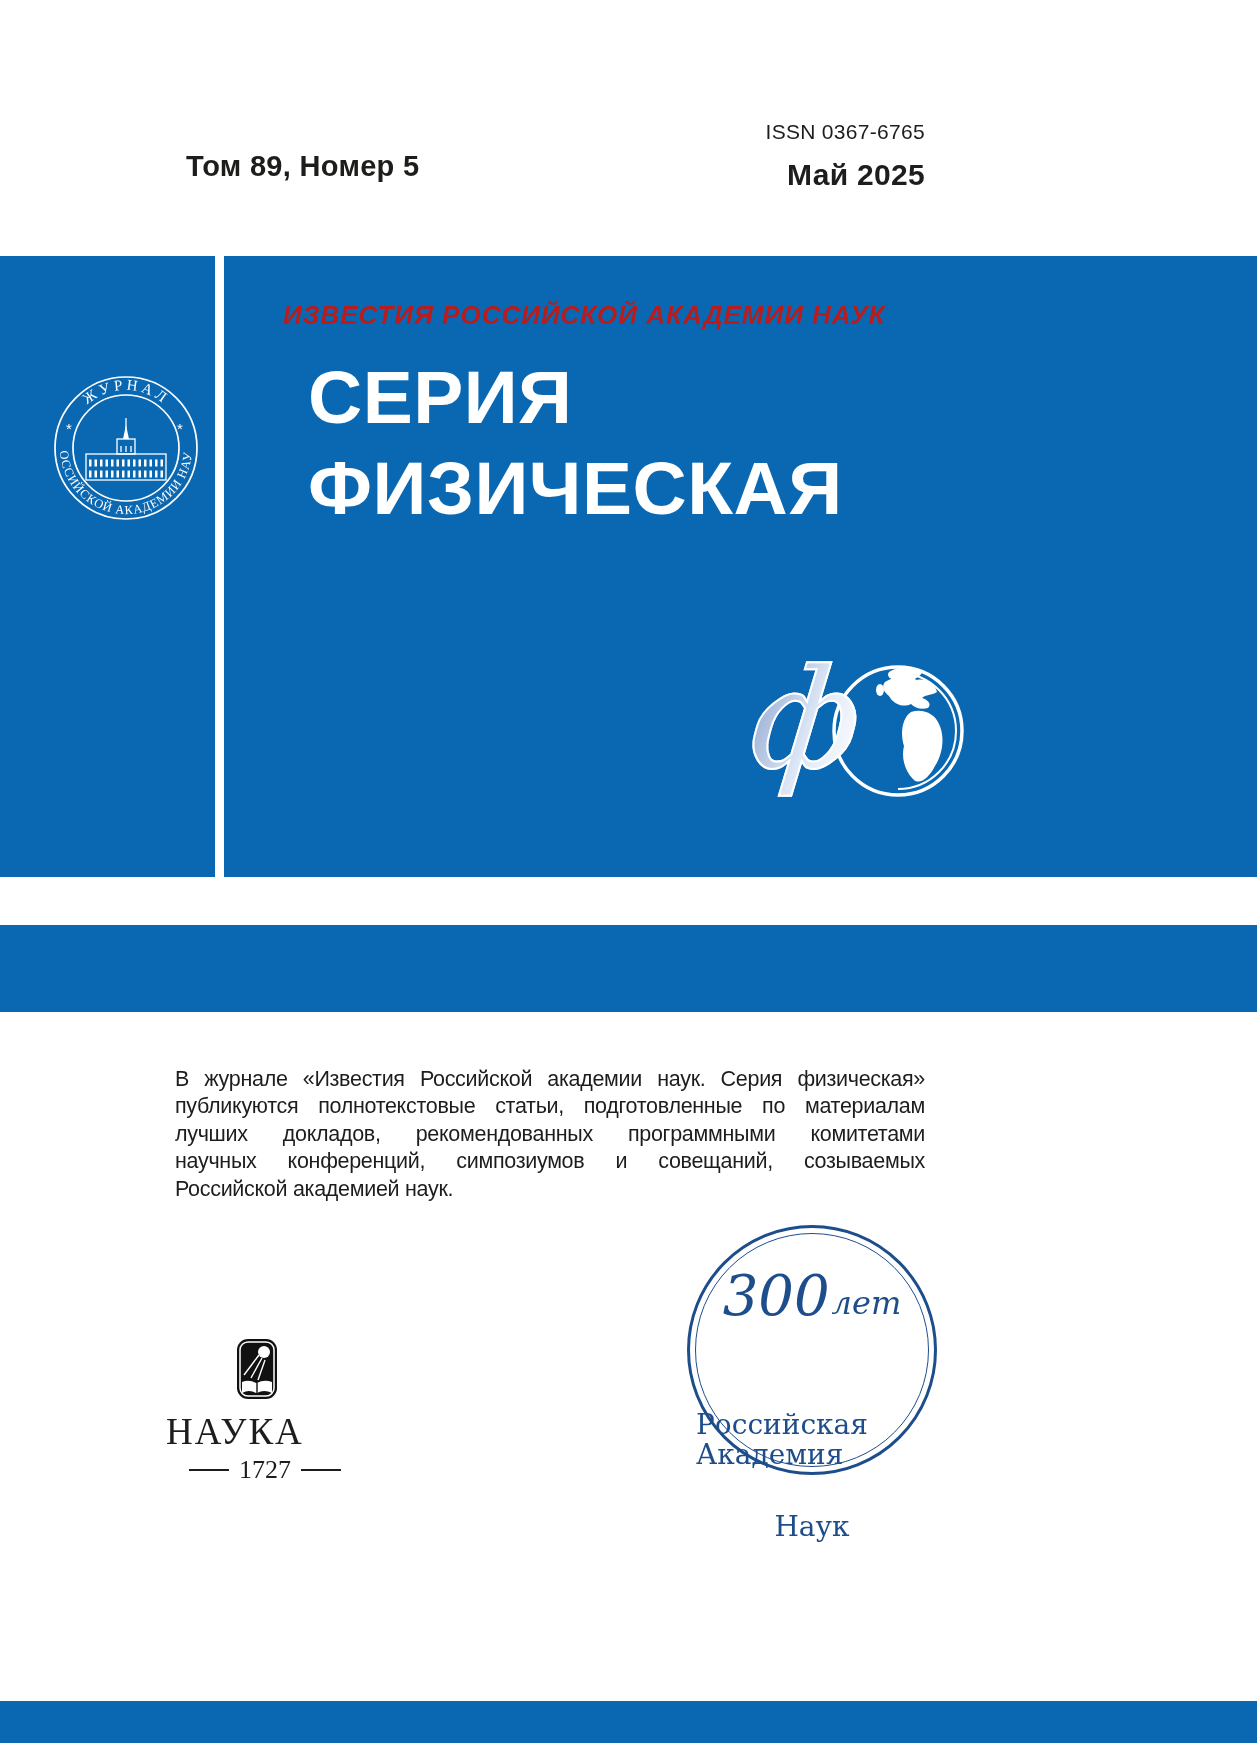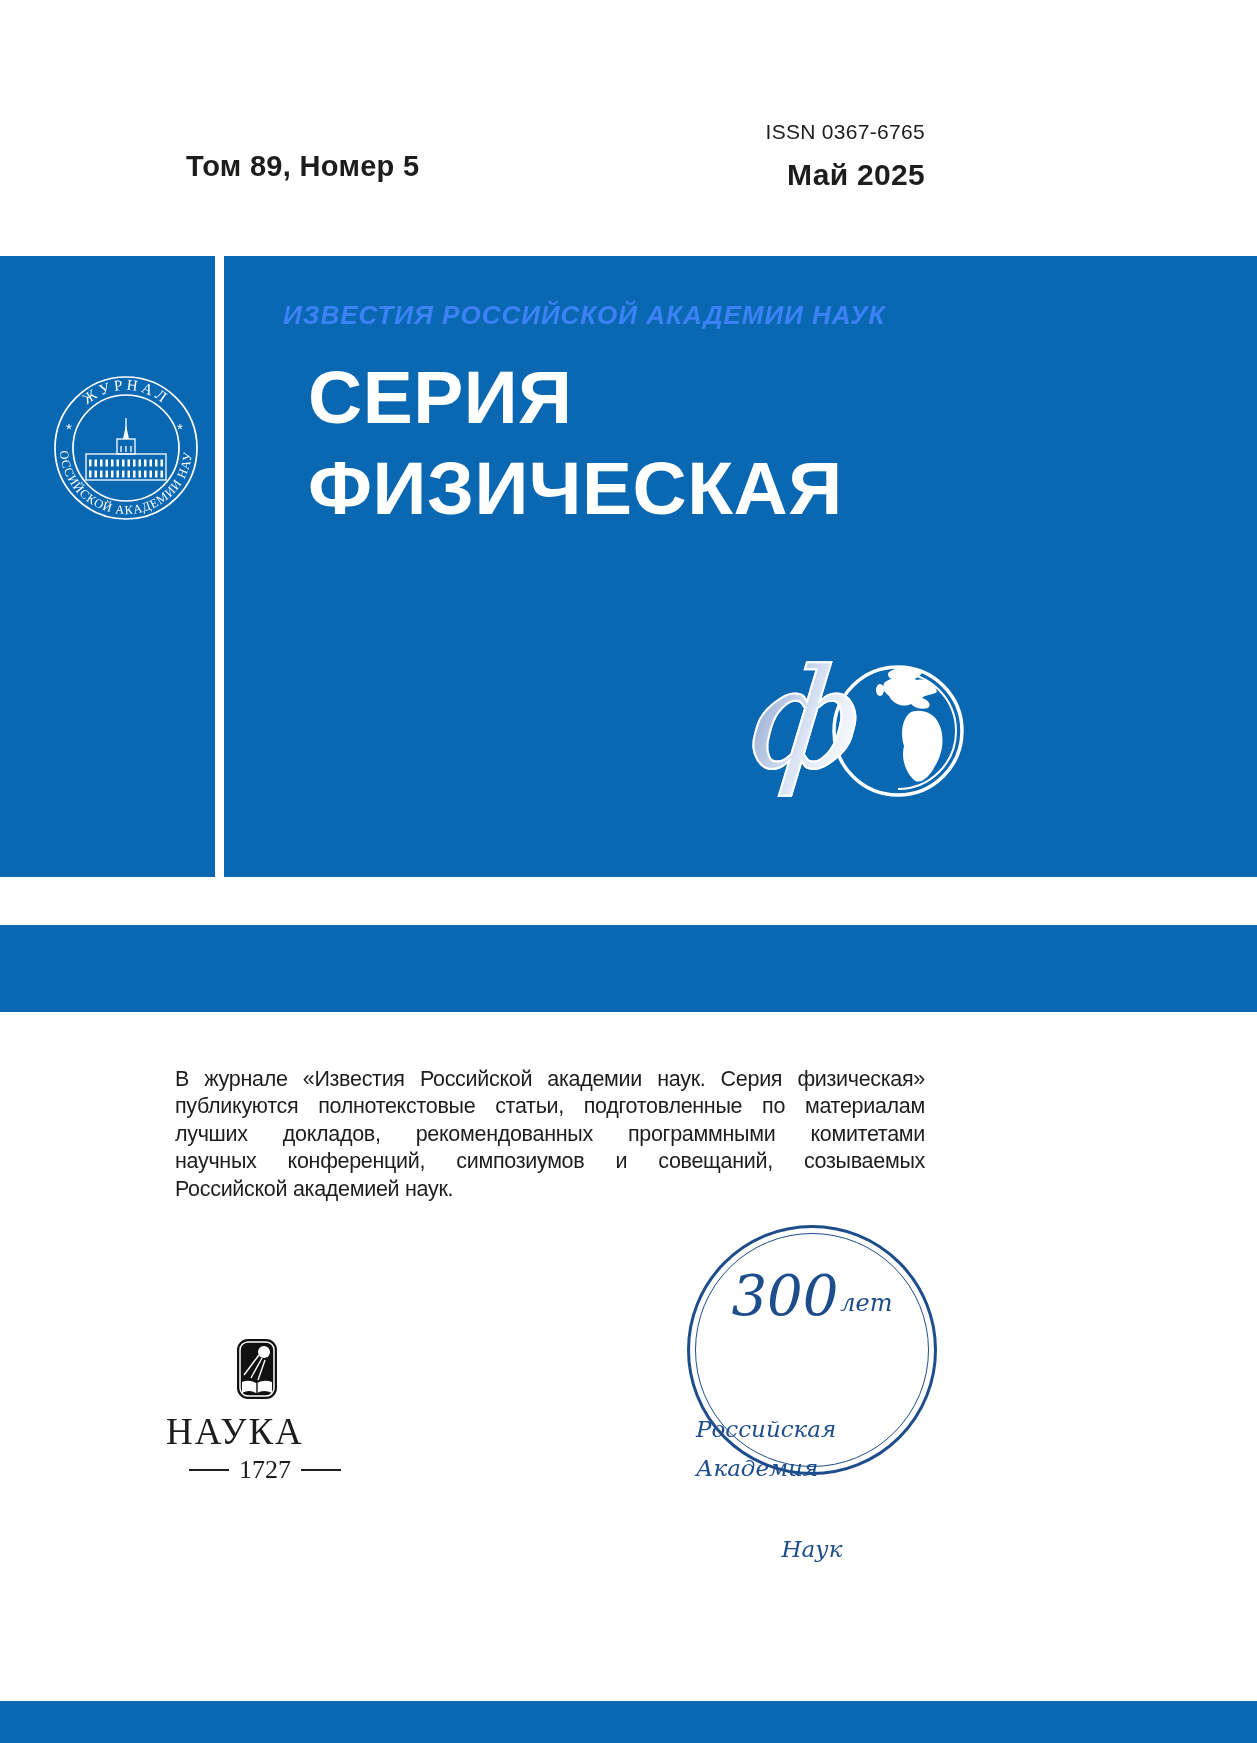--- a/index.html
+++ b/index.html
@@ -8,21 +8,21 @@
     background:#ffffff;font-family:"Liberation Sans",sans-serif;color:#1d1d1b;
   }
   
   .volume{position:absolute;left:186px;top:150px;font-size:29px;font-weight:bold;letter-spacing:0.3px;}
   .issue-meta{position:absolute;right:332px;top:120px;text-align:right;}
   .issn{font-size:21px;letter-spacing:0.3px;}
   .issue-date{font-size:30px;font-weight:bold;margin-top:14px;letter-spacing:0.3px;}
   
   .cover-box{position:absolute;left:0;top:256px;width:1257px;height:621px;background:#0a68b2;}
   .cover-stripe{position:absolute;left:215px;top:256px;width:9px;height:621px;background:#ffffff;}
-  .imprint{position:absolute;left:283px;top:300px;color:#3b82f6;font-size:26px;font-weight:bold;font-style:italic;letter-spacing:1px;}
+  .imprint{position:absolute;left:283px;top:300px;color:#b91c1c;font-size:26px;font-weight:bold;font-style:italic;letter-spacing:1px;}
   .big-title{position:absolute;left:285px;top:352px;color:#ffffff;font-size:75px;font-weight:bold;line-height:91px;letter-spacing:0.5px;margin-left:23px;}
   
   .journal-emblem{position:absolute;left:52px;top:374px;width:148px;height:148px;}
   
   .globe{position:absolute;left:831px;top:658px;width:134px;height:146px;z-index:1;}
   .phi{
     position:absolute;left:752px;top:636px;z-index:2;
     font-family:"DejaVu Serif",serif;font-style:italic;
     font-size:138px;line-height:168px;
     background:linear-gradient(105deg,#8fa6cf 5%,#dde7f6 55%,#ffffff 95%);
@@ -43,22 +43,22 @@
   .nauka-year-row{position:absolute;left:171px;top:1455px;width:170px;display:flex;align-items:center;justify-content:flex-end;gap:10px;
     font-family:"Liberation Serif",serif;font-size:26px;color:#1d1d1b;}
   .year-dash{display:inline-block;width:40px;height:0;border-top:2px solid #1d1d1b;}
   
   .anniv{position:absolute;left:687px;top:1225px;width:250px;height:250px;border-radius:50%;
     border:3px solid #1e4d8c;box-sizing:border-box;color:#1e4d8c;}
   .anniv-inner{position:absolute;left:5px;top:5px;right:5px;bottom:5px;border-radius:50%;border:1px solid #1e4d8c;
     display:flex;flex-direction:column;align-items:center;gap:42px;}
   .anniv-300row{display:flex;align-items:flex-start;margin-top:34px;font-family:"DejaVu Serif",serif;font-style:italic;}
   .anniv-300{font-size:56px;line-height:56px;}
-  .anniv-let{font-size:24px;line-height:27px;margin-top:22px;margin-left:2px;}
-  .anniv-line{font-family:"DejaVu Serif",serif;font-style:italic;font-size:23px;line-height:39px;}
+  .anniv-let{font-size:32px;line-height:27px;margin-top:22px;margin-left:2px;}
+  .anniv-line{font-family:"DejaVu Serif",serif;font-size:28px;line-height:30px;}
   .anniv-building{margin-top:2px;}
   
   .bottom-bar{position:absolute;left:0;bottom:0;width:1257px;height:42px;background:#0a68b2;}
 </style>
 </head>
 <body>
 
 <div class="page">
 
   <div class="volume">Том 89, Номер 5</div>

